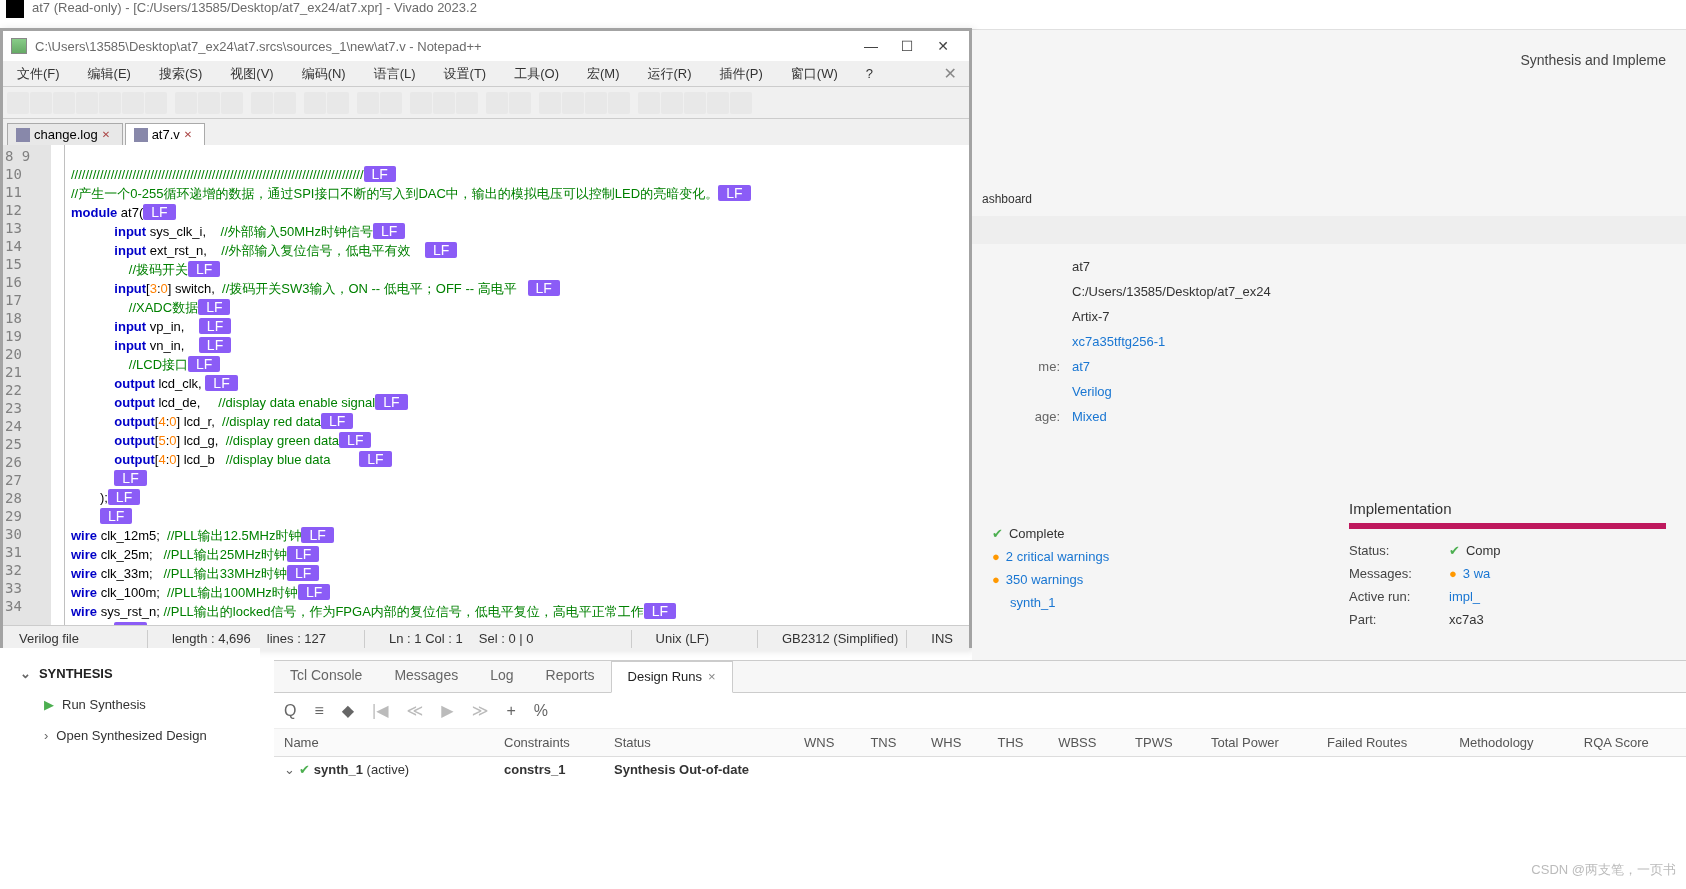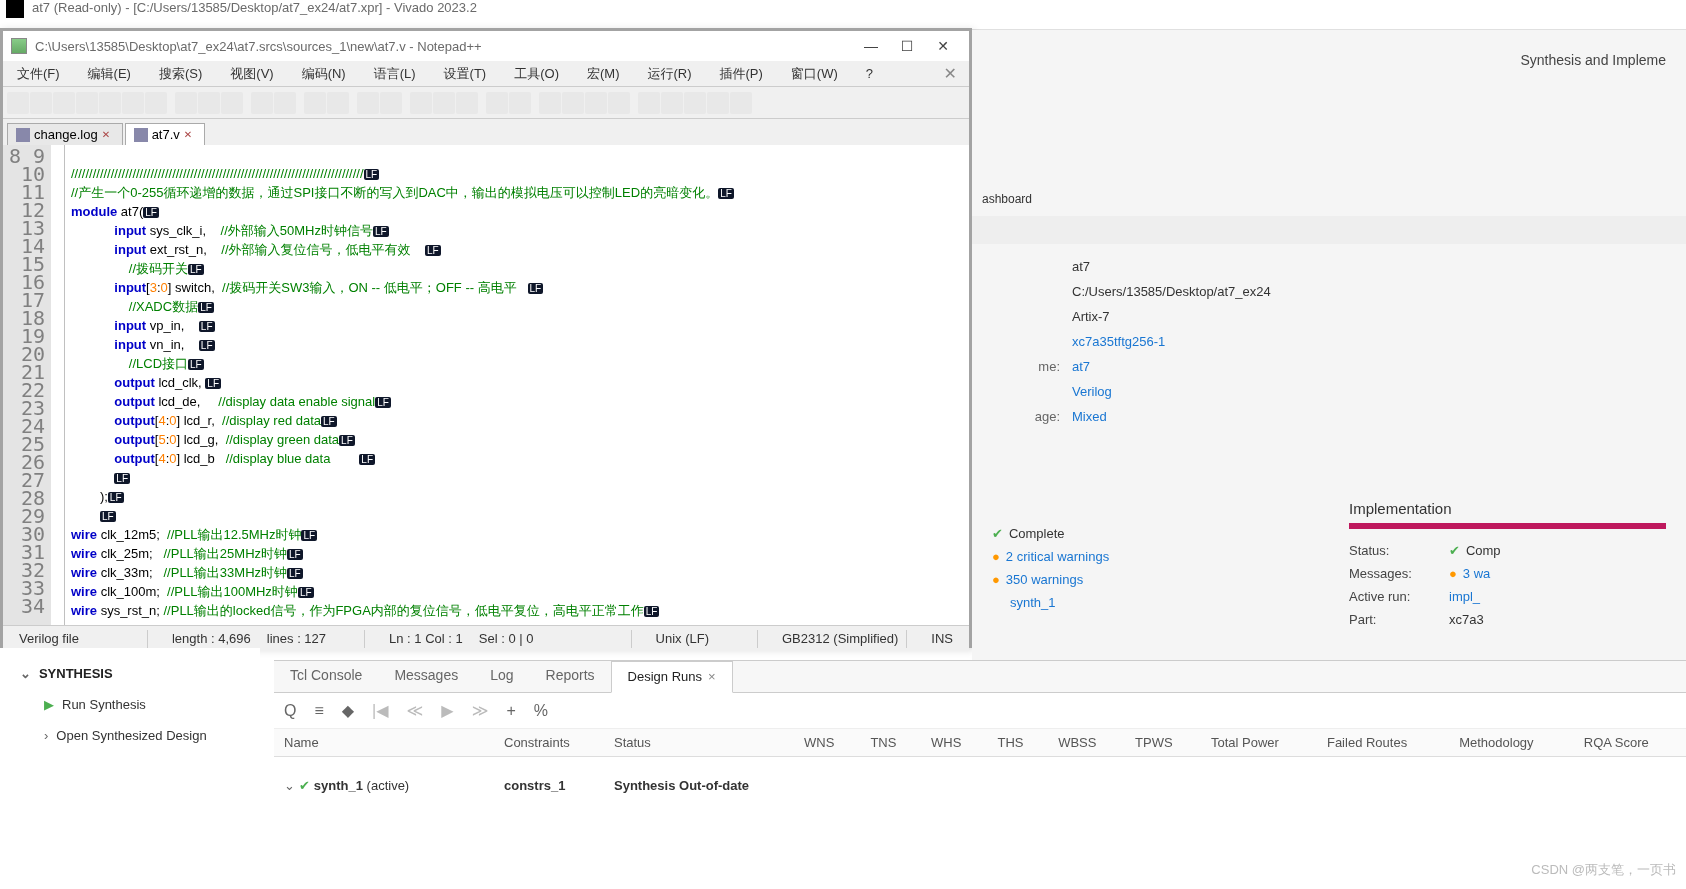--- a/index.html
+++ b/index.html
@@ -16,28 +16,28 @@
 .menubar .x{margin-left:auto;padding:0 6px;color:#888;font-size:16px}
 .toolbar{height:32px;background:#f0f0f0;display:flex;align-items:center;padding:0 4px;gap:1px;border-bottom:1px solid #ccc}
 .tbtn{width:22px;height:22px;border:1px solid transparent;display:inline-block;background:#e8e8e8;border-radius:2px}
 .tsep{width:6px}
 .tabs{height:26px;background:#f0f0f0;display:flex;align-items:flex-end;padding:2px 4px 0}
 .tab{padding:3px 8px;background:#e8e8e8;border:1px solid #aaa;border-bottom:none;margin-right:2px;display:flex;align-items:center;gap:4px;font-family:monospace;font-size:12px}
 .tab.active{background:#fff}
 .tab .ticon{width:14px;height:14px;background:#88a;display:inline-block}
 .tab .tclose{width:12px;height:12px;font-size:10px;color:#a44}
 .editor{display:flex;height:480px;background:#fff;overflow:hidden}
-.gutter{width:48px;background:#e4e4e4;color:#808080;text-align:right;padding:2px 6px 2px 2px;font-family:Consolas,monospace;font-size:20px;line-height:18px}
+.gutter{width:48px;background:#e4e4e4;color:#808080;padding:2px 6px 2px 2px;font-family:Consolas,monospace;font-size:14px;line-height:18px}
 .code{flex:1;padding:2px 4px;font-family:Consolas,monospace;font-size:14px;line-height:18px;white-space:pre;color:#000;position:relative;overflow:hidden}
 .fold{position:absolute;left:0;top:0;width:14px;height:100%;border-right:1px solid #c0c0c0}
 .codeinner{margin-left:16px}
 .kw{color:#0000c8;font-weight:bold}
 .cm{color:#008000}
 .num{color:#ff8000}
-.lf{background:#0f172a;color:#fff;padding:0 2px;font-size:10px;border-radius:2px}
+.lf{background:#8b5cf6;color:#fff;padding:0 8px;font-size:14px;border-radius:2px}
 .statusbar{height:26px;background:#f0f0f0;border-top:1px solid #ccc;display:flex;align-items:center;padding:0 8px;font-size:13px;color:#333}
 .statusbar span{padding:0 8px}
 .sb-sep{border-left:1px solid #ccc;height:18px}
 .vivado-right{position:absolute;top:30px;left:972px;right:0;bottom:0;background:#f5f5f5;overflow:hidden}
 .vr-top{position:absolute;top:0;right:0;padding:22px 20px 0 0;color:#444;font-size:14px}
 .dashboard{position:absolute;top:158px;left:0;right:0;font-size:14px;color:#333}
 .dash-head{padding:4px 10px;font-size:12px}
 .info-rows{padding:10px 0 0 60px}
 .info-row{display:flex;padding:5px 0;font-size:14px}
 .info-row .lbl{width:40px;text-align:right;color:#666;padding-right:12px}
@@ -59,21 +59,21 @@
 .nav-item .play{color:#4caf50}
 .bottom-panel{position:absolute;top:660px;left:274px;right:0;bottom:0;background:#fff;border-top:1px solid #ccc}
 .bp-tabs{height:32px;display:flex;border-bottom:1px solid #ccc;background:#f7f7f7}
 .bp-tab{padding:6px 16px;color:#666;font-size:14px}
 .bp-tab.active{background:#fff;border:1px solid #ccc;border-bottom:1px solid #fff;margin-bottom:-1px;color:#222;font-weight:500}
 .bp-tab .x{margin-left:6px;color:#888}
 .bp-tools{height:36px;display:flex;align-items:center;padding:0 10px;gap:18px;border-bottom:1px solid #eee}
 .bp-tools .tool{color:#666;font-size:16px}
 .dr-table{width:100%;border-collapse:collapse}
 .dr-table th{text-align:left;padding:6px 10px;font-weight:normal;color:#555;font-size:13px;border-bottom:1px solid #ddd;background:#fafafa}
-.dr-table td{padding:21px 10px;font-size:13px;color:#333}
+.dr-table td{padding:5px 10px;font-size:13px;color:#333}
 .dr-table .chev2{color:#666;margin-right:4px}
 .dr-table .chk{color:#4caf50;margin-right:4px}
 .watermark{position:absolute;bottom:10px;right:10px;color:#bbb;font-size:13px}
 </style>
 </head>
 <body>
 
 <div class="vivado-title">
   <span class="icon"></span>
   <span>at7 (Read-only) - [C:/Users/13585/Desktop/at7_ex24/at7.xpr] - Vivado 2023.2</span>

